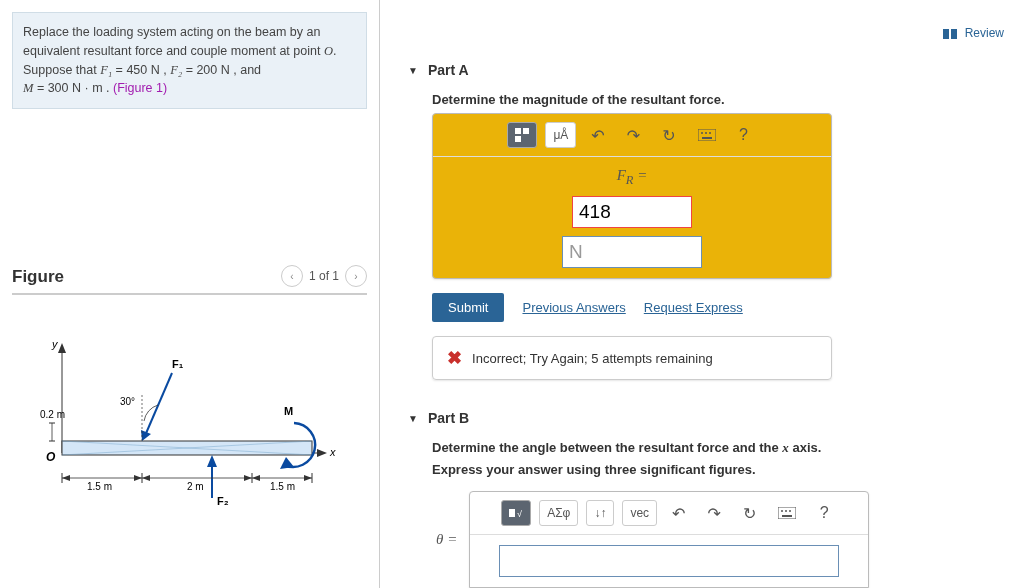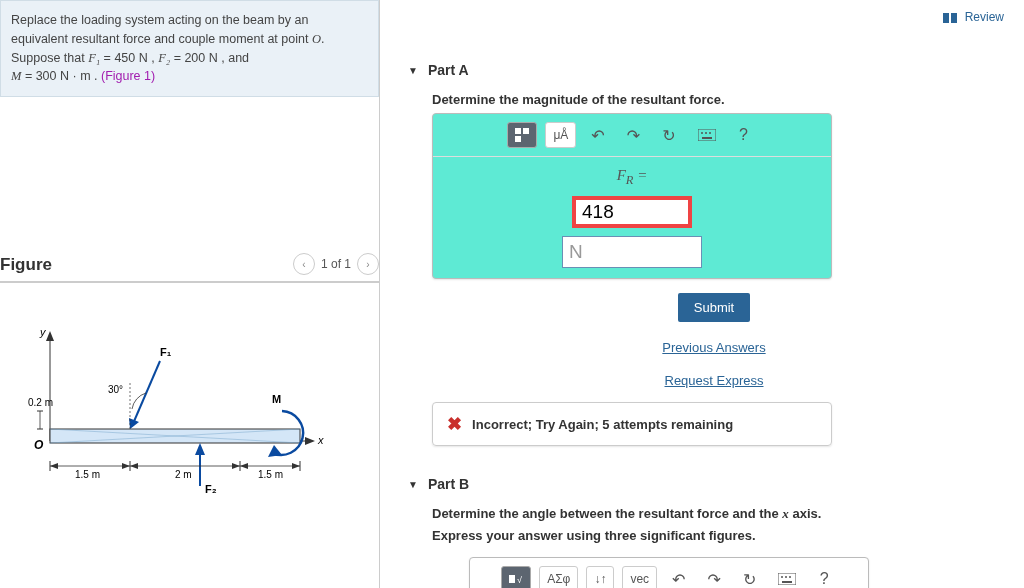--- a/index.html
+++ b/index.html
@@ -1,53 +1,53 @@
 <!DOCTYPE html>
 <html><head>
   <meta charset="utf-8">
   <style>
     * { box-sizing: border-box; margin: 0; padding: 0; }
     body { font-family: Arial, sans-serif; font-size: 13px; color: #333; background: #fff; width: 1024px; height: 588px; overflow: hidden; }
     .container { display: flex; height: 100%; }
-    .left-panel { width: 380px; border-right: 1px solid #ccc; position: relative; }
+    .left-panel { width: 380px; padding: 12px; border-right: 1px solid #ccc; position: relative; }
     .problem-statement { background: #eaf1f7; border: 1px solid #d0dde6; padding: 10px; font-size: 12.5px; line-height: 1.5; color: #444; }
     .problem-statement .ital { font-style: italic; font-family: 'Times New Roman', serif; }
     .problem-statement .fig-link { color: #a21caf; }
     .figure-section { margin-top: 150px; }
     .figure-header { display: flex; align-items: flex-end; justify-content: space-between; padding: 6px 0; border-bottom: 2px solid #ccc; }
     .figure-title { font-size: 17px; font-weight: bold; color: #333; }
     .figure-nav { display: flex; align-items: center; gap: 6px; font-size: 12px; color: #555; }
     .nav-btn { width: 22px; height: 22px; border: 1px solid #ccc; border-radius: 50%; background: #fff; display: flex; align-items: center; justify-content: center; color: #888; cursor: pointer; font-size: 10px; }
     .figure-image { margin-top: 28px; padding: 10px; }
     .figure-image svg { display: block; }
     .right-panel { flex: 1; padding: 12px 28px; position: relative; overflow: hidden; }
-    .review-link { position: absolute; top: 10px; right: 20px; color: #2a6496; font-size: 12px; display: flex; align-items: center; gap: 8px; }
+    .review-link { position: absolute; top: 26px; right: 20px; color: #2a6496; font-size: 12px; display: flex; align-items: center; gap: 8px; }
     .review-icon { width: 14px; height: 10px; display: inline-block; }
     .part { margin-top: 50px; }
     .part-header { display: flex; align-items: center; gap: 10px; font-size: 14px; font-weight: bold; margin-bottom: 14px; cursor: pointer; }
     .caret { font-size: 10px; }
     .part-body { padding-left: 24px; font-size: 13px; }
     .prompt { margin-bottom: 6px; font-weight: bold; }
     .instructions { font-weight: bold; margin-bottom: 14px; }
-    .answer-box { border: 1px solid #bbb; border-radius: 4px; background: #5eead4; padding: 0; width: 400px; box-shadow: 0 1px 2px rgba(0,0,0,0.1); }
+    .answer-box { border: 1px solid #bbb; border-radius: 4px; background: #eab308; padding: 0; width: 400px; box-shadow: 0 1px 2px rgba(0,0,0,0.1); }
     .toolbar { display: flex; align-items: center; gap: 8px; padding: 8px 14px; border-bottom: 1px solid #ddd; }
     .tool-btn { padding: 5px 7px; border: 1px solid #aaa; border-radius: 3px; background: #5c6570; color: #fff; font-size: 12px; cursor: pointer; display: flex; align-items: center; justify-content: center; min-width: 26px; height: 26px; }
     .tool-btn.light { background: #fff; color: #555; border-color: #ccc; }
     .tool-btn.plain { background: none; border: none; color: #555; font-size: 16px; }
     .input-row { display: flex; align-items: center; padding: 10px 14px; gap: 8px; flex-direction: column; }
     .var-label { font-style: italic; font-family: 'Times New Roman', serif; font-size: 15px; color: #555; }
-    .ans-input { width: 120px; height: 32px; border: 4px solid #ef4444; font-size: 19px; padding: 2px 6px; font-family: inherit; }
+    .ans-input { width: 120px; height: 32px; border: 1px solid #ef4444; font-size: 19px; padding: 2px 6px; font-family: inherit; }
     .unit-input { width: 140px; height: 32px; border: 1px solid #6a8fb5; font-size: 19px; padding: 2px 6px; color: #999; font-family: inherit; }
     .unit-input.wide { width: 340px; }
-    .submit-row { display: flex; align-items: center; gap: 18px; margin-top: 14px; flex-direction: column; }
+    .submit-row { display: flex; align-items: center; gap: 18px; margin-top: 14px; }
     .submit-btn { background: #2a6496; color: #fff; border: none; padding: 7px 16px; font-size: 13px; border-radius: 2px; cursor: pointer; }
     .link { color: #2a6496; text-decoration: underline; font-size: 13px; cursor: pointer; }
     .feedback { margin-top: 14px; border: 1px solid #ccc; border-radius: 4px; padding: 10px 14px; display: flex; align-items: center; gap: 10px; width: 400px; box-shadow: 0 1px 2px rgba(0,0,0,0.1); }
     .x-icon { color: #c9302c; font-size: 18px; font-weight: bold; }
-    .feedback-text { font-weight: bold; font-size: 13px; }
+    .feedback-text { font-weight: normal; font-size: 13px; }
     .part-b { margin-top: 30px; }
     .answer-wrap-b { display: flex; align-items: center; gap: 12px; }
     .suffix-text { font-size: 12.5px; color: #444; line-height: 1.4; max-width: 180px; }
     .answer-box-b { border: 1px solid #bbb; border-radius: 4px 4px 0 0; background: #fff; width: 400px; box-shadow: 0 1px 2px rgba(0,0,0,0.1); }
     .input-label-b { font-style: italic; font-family: 'Times New Roman', serif; font-size: 15px; color: #555; padding-left: 4px; }
   </style>
 </head>
 <body>
 
 <div class="container">

